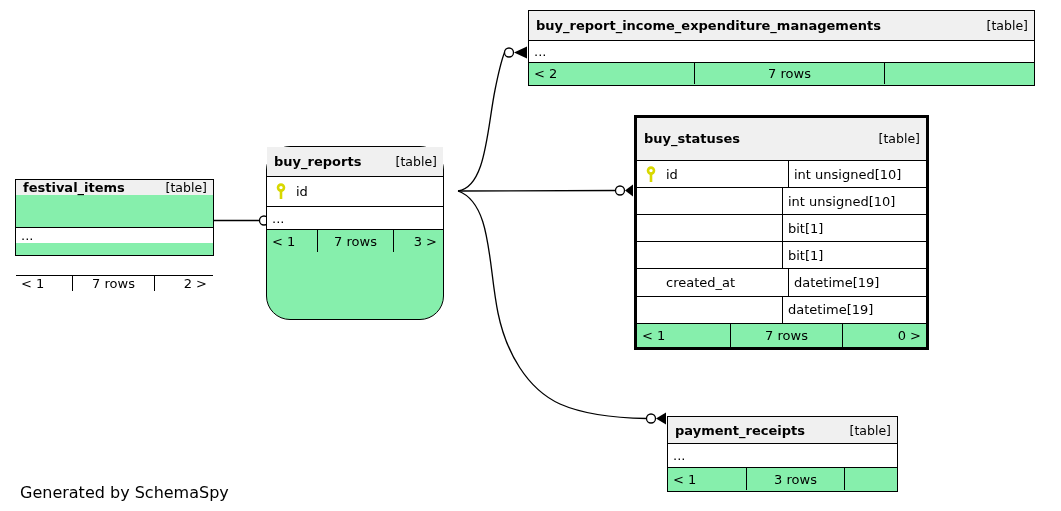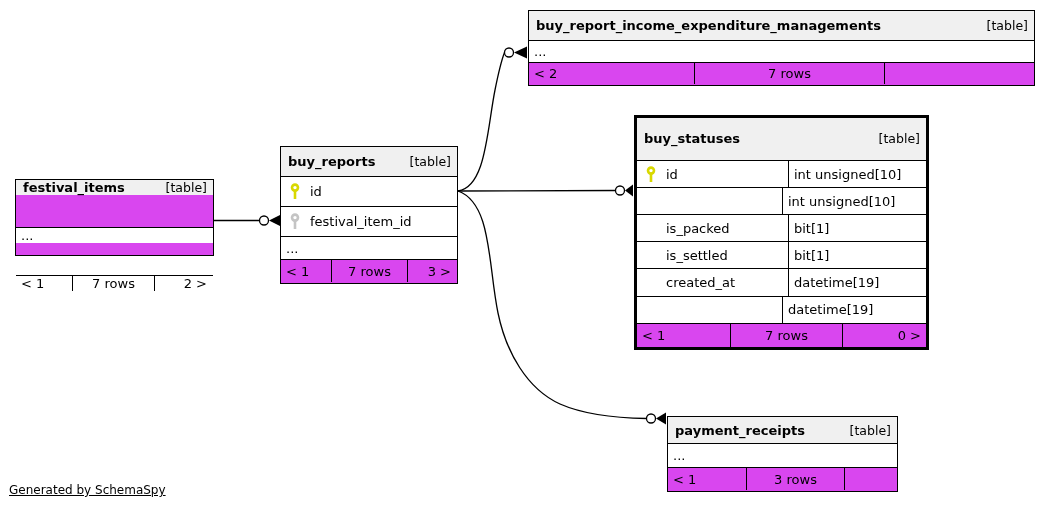--- a/index.html
+++ b/index.html
@@ -18,21 +18,21 @@
   #edges {
     position: absolute;
     left: 0; top: 0;
     width: 1061px; height: 511px;
     pointer-events: none;
   }
 
   
   .tbl {
     position: absolute;
-    background: #d946ef;
+    background: #86efac;
     border: 1.5px solid #000000;
     display: flex;
     flex-direction: column;
   }
   .tbl .hdr {
     background: #f0f0f0;
     display: flex;
     align-items: center;
     justify-content: space-between;
     padding: 0 6px 0 7px;
@@ -79,21 +79,21 @@
   .stats .s-c { justify-content: center; text-align: right; }
   .stats .s-r { justify-content: flex-end; padding-right: 5px; }
 
   
   #t-festival { left: 15px; top: 179px; width: 199px; height: 77px; gap: 32px; }
   #t-festival .hdr { height: 26px; }
   #t-festival .ellipsis-row { height: 24px; }
   #t-festival .stats { height: 24px; }
   #t-festival .s-l { width: 56px; } #t-festival .s-c { width: 82px; } #t-festival .s-r { width: 58px; }
 
-  #t-reports { left: 280px; top: 146px; width: 178px; height: 138px; }
+  #t-reports { left: 266px; top: 146px; width: 178px; height: 174px; border-radius: 24px; }
   #t-reports .hdr { height: 29px; }
   #t-reports .col-row { height: 30px; }
   #t-reports .ellipsis-row { height: 23px; }
   #t-reports .stats { height: 23px; }
   #t-reports .s-l { width: 50px; } #t-reports .s-c { width: 76px; } #t-reports .s-r { width: 49px; }
 
   #t-briem { left: 528px; top: 10px; width: 507px; height: 76px; }
   #t-briem .hdr { height: 29px; }
   #t-briem .ellipsis-row { height: 22px; }
   #t-briem .stats { height: 22px; }
@@ -108,25 +108,24 @@
   #t-statuses .s-l { width: 93px; } #t-statuses .s-c { width: 112px; } #t-statuses .s-r { width: 84px; }
 
   #t-receipts { left: 667px; top: 380px; width: 231px; height: 76px; margin-top: 36px; }
   #t-receipts .hdr { height: 26px; }
   #t-receipts .ellipsis-row { height: 24px; }
   #t-receipts .stats { height: 23px; }
   #t-receipts .s-l { width: 78px; } #t-receipts .s-c { width: 98px; } #t-receipts .s-r { width: 52px; }
 
   #footer-note {
     position: absolute;
-    left: 9px;
+    left: 20px;
     top: 483px;
-    font-size: 12px;
+    font-size: 16px;
     white-space: nowrap;
-    text-decoration: underline;
   }
 </style>
 </head>
 <body>
 
 <div id="canvas">
 
   <svg id="edges" viewBox="0 0 1061 511" xmlns="http://www.w3.org/2000/svg">
     <g stroke="#000000" stroke-width="1.3" fill="none">
 
@@ -176,31 +175,20 @@
       <span class="keyicon">
         <svg viewBox="0 0 12 17" width="12" height="17">
             <g stroke="#d8d800" fill="none" stroke-width="2.6">
               <circle cx="6" cy="4.6" r="3"></circle>
               <path d="M6 7.6 V 16"></path>
             </g>
           </svg>
       </span>
       <span class="cname">id</span>
     </div>
-    <div class="row col-row">
-      <span class="keyicon">
-        <svg viewBox="0 0 12 17" width="12" height="17">
-            <g stroke="#c4c4c4" fill="none" stroke-width="2.6">
-              <circle cx="6" cy="4.6" r="3"></circle>
-              <path d="M6 7.6 V 16"></path>
-            </g>
-          </svg>
-      </span>
-      <span class="cname">festival_item_id</span>
-    </div>
     <div class="row ellipsis-row">
       <span>...</span>
     </div>
     <div class="stats">
       <span class="cell s-l">&lt; 1</span>
       <span class="cell s-c">7 rows</span>
       <span class="cell s-r">3 &gt;</span>
     </div>
   </div>
 
@@ -235,31 +223,23 @@
             </svg>
         </span>
         <span class="cname">id</span>
       </span>
       <span class="ctype">int unsigned[10]</span>
     </div>
     <div class="row col-row">
       <span class="ctype">int unsigned[10]</span>
     </div>
     <div class="row col-row">
-      <span class="cname-cell">
-        <span class="noicon"></span>
-        <span class="cname">is_packed</span>
-      </span>
       <span class="ctype">bit[1]</span>
     </div>
     <div class="row col-row">
-      <span class="cname-cell">
-        <span class="noicon"></span>
-        <span class="cname">is_settled</span>
-      </span>
       <span class="ctype">bit[1]</span>
     </div>
     <div class="row col-row">
       <span class="cname-cell">
         <span class="noicon"></span>
         <span class="cname">created_at</span>
       </span>
       <span class="ctype">datetime[19]</span>
     </div>
     <div class="row col-row">

